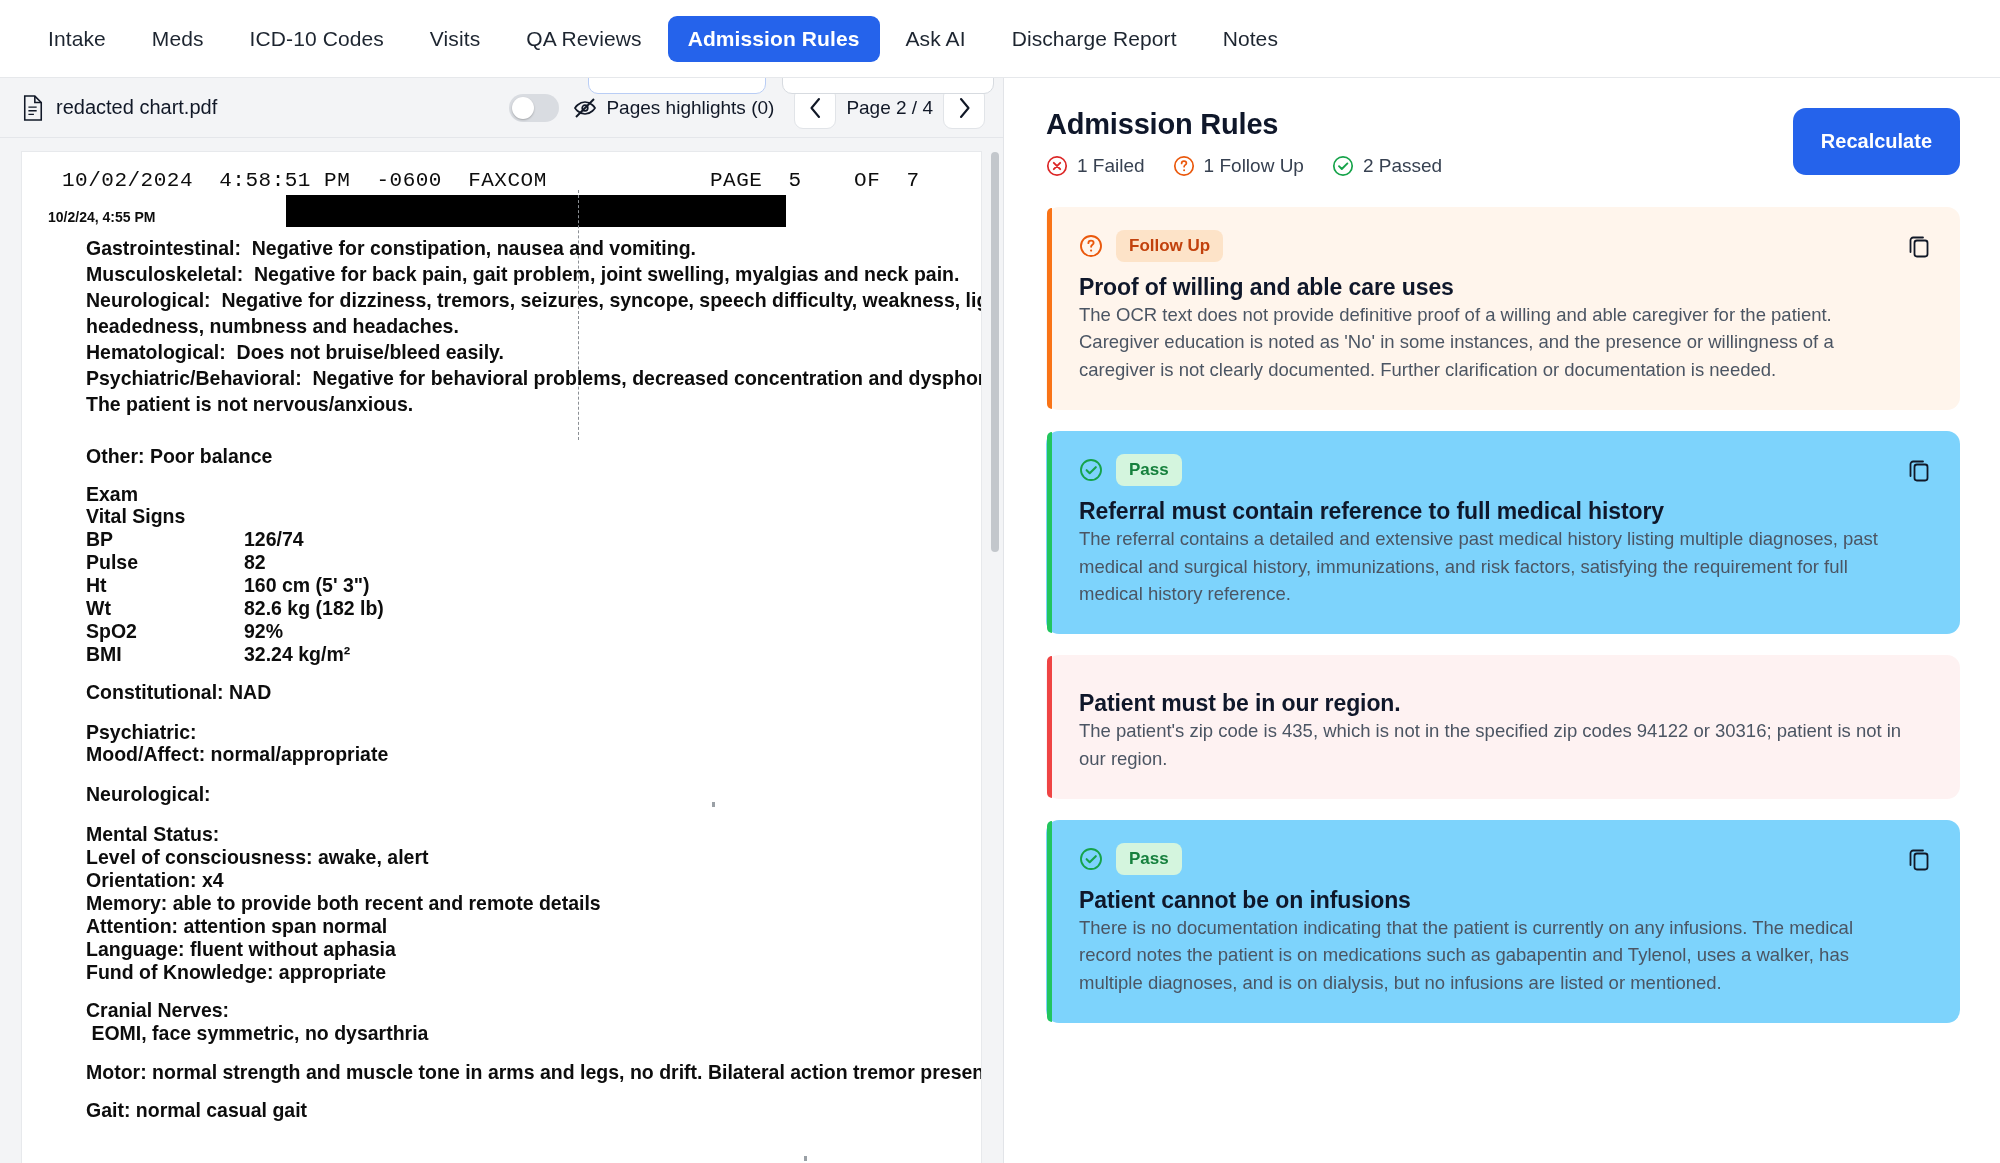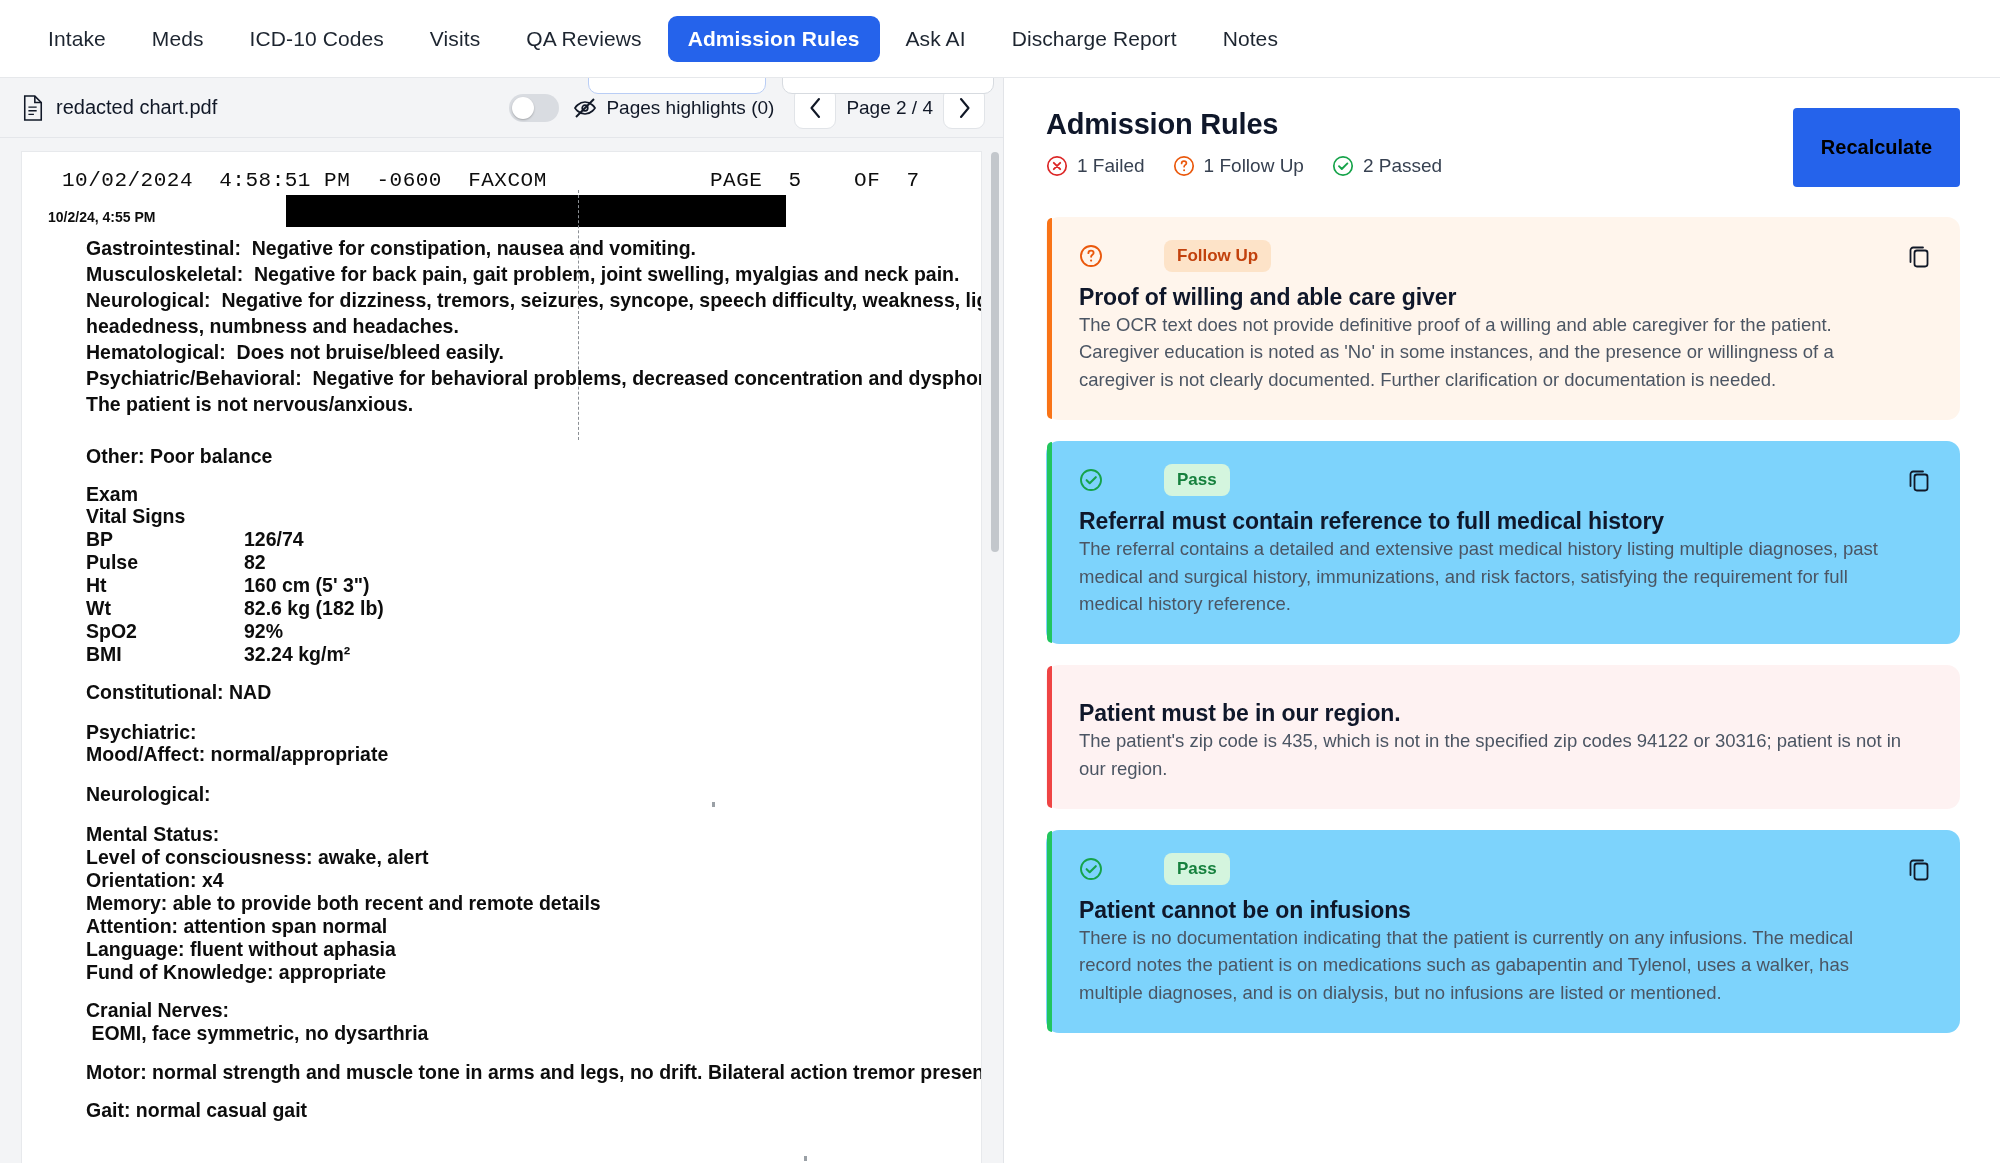--- a/index.html
+++ b/index.html
@@ -128,23 +128,23 @@
     padding: 30px 40px 0 42px;
     position: relative;
     overflow: hidden;
   }
   .rules-head { display: flex; align-items: flex-start; }
   .rules-title { font-size: 29px; font-weight: 700; color: #0f172a; letter-spacing: -.2px; }
   .summary { display: flex; align-items: center; gap: 28px; margin-top: 14px; }
   .summary-item { display: flex; align-items: center; gap: 9px; font-size: 19px; color: #374151; }
   .recalc {
     margin-left: auto;
-    background: #2563eb; color: #000000; border: none;
+    background: #2563eb; color: #ffffff; border: none;
     font-size: 20px; font-weight: 600;
-    padding: 28px 28px; border-radius: 4px; cursor: pointer;
+    padding: 22px 28px; border-radius: 13px; cursor: pointer;
     font-family: "Liberation Sans", sans-serif;
     white-space: nowrap;
   }
 
   .cards { margin-top: 30px; display: flex; flex-direction: column; gap: 21px; }
   .card {
     position: relative;
     border-radius: 13px;
     padding: 22px 28px 26px 32px;
     border: 1px solid transparent;
@@ -152,21 +152,20 @@
   .card .accent {
     position: absolute; left: 0; top: 0; bottom: 0; width: 5px;
     border-radius: 13px 0 0 13px;
   }
   .card-top { display: flex; align-items: center; gap: 13px; }
   .status-icon { width: 24px; height: 24px; flex: none; }
   .pill {
     font-size: 17px; font-weight: 700;
     padding: 6px 13px; border-radius: 8px;
     white-space: nowrap;
-    margin-left: 48px;
   }
   .copy-btn { margin-left: auto; cursor: pointer; width: 24px; height: 26px; flex:none; }
   .card-title {
     font-size: 23px; font-weight: 700; color: #0f172a;
     margin-top: 12px; letter-spacing: -.1px;
   }
   .card-desc {
     font-size: 18.5px; line-height: 1.48; color: #4b5563;
     max-width: 830px;
   }
@@ -359,21 +358,21 @@
               <circle cx="11" cy="11" r="9.2" stroke="#ea580c" stroke-width="1.7"></circle>
               <path d="M8.6 8.4c0-1.4 1.1-2.3 2.4-2.3 1.4 0 2.4.9 2.4 2.2 0 1.6-2.3 1.7-2.3 3.4" stroke="#ea580c" stroke-width="1.7" stroke-linecap="round" fill="none"></path>
               <circle cx="11.1" cy="15.2" r="1" fill="#ea580c"></circle>
             </svg>
             <span class="pill">Follow Up</span>
             <svg class="copy-btn" viewBox="0 0 24 26" fill="none">
               <rect x="7.5" y="7.5" width="13" height="16" rx="2.4" stroke="#111827" stroke-width="1.8"></rect>
               <path d="M16 4.5H6.2A2.7 2.7 0 003.5 7.2V19" stroke="#111827" stroke-width="1.8" stroke-linecap="round" fill="none"></path>
             </svg>
           </div>
-          <div class="card-title">Proof of willing and able care giver</div>
+          <div class="card-title">Proof of willing and able care uses</div>
           <div class="card-desc">The OCR text does not provide definitive proof of a willing and able caregiver for the patient. Caregiver education is noted as 'No' in some instances, and the presence or willingness of a caregiver is not clearly documented. Further clarification or documentation is needed.</div>
         </div>
 
         <div class="card pass">
           <div class="accent"></div>
           <div class="card-top">
             <svg class="status-icon" viewBox="0 0 22 22" fill="none">
               <circle cx="11" cy="11" r="9.2" stroke="#16a34a" stroke-width="1.7"></circle>
               <path d="M7 11.2l2.8 2.8L15.4 8.4" stroke="#16a34a" stroke-width="1.9" stroke-linecap="round" stroke-linejoin="round" fill="none"></path>
             </svg>

